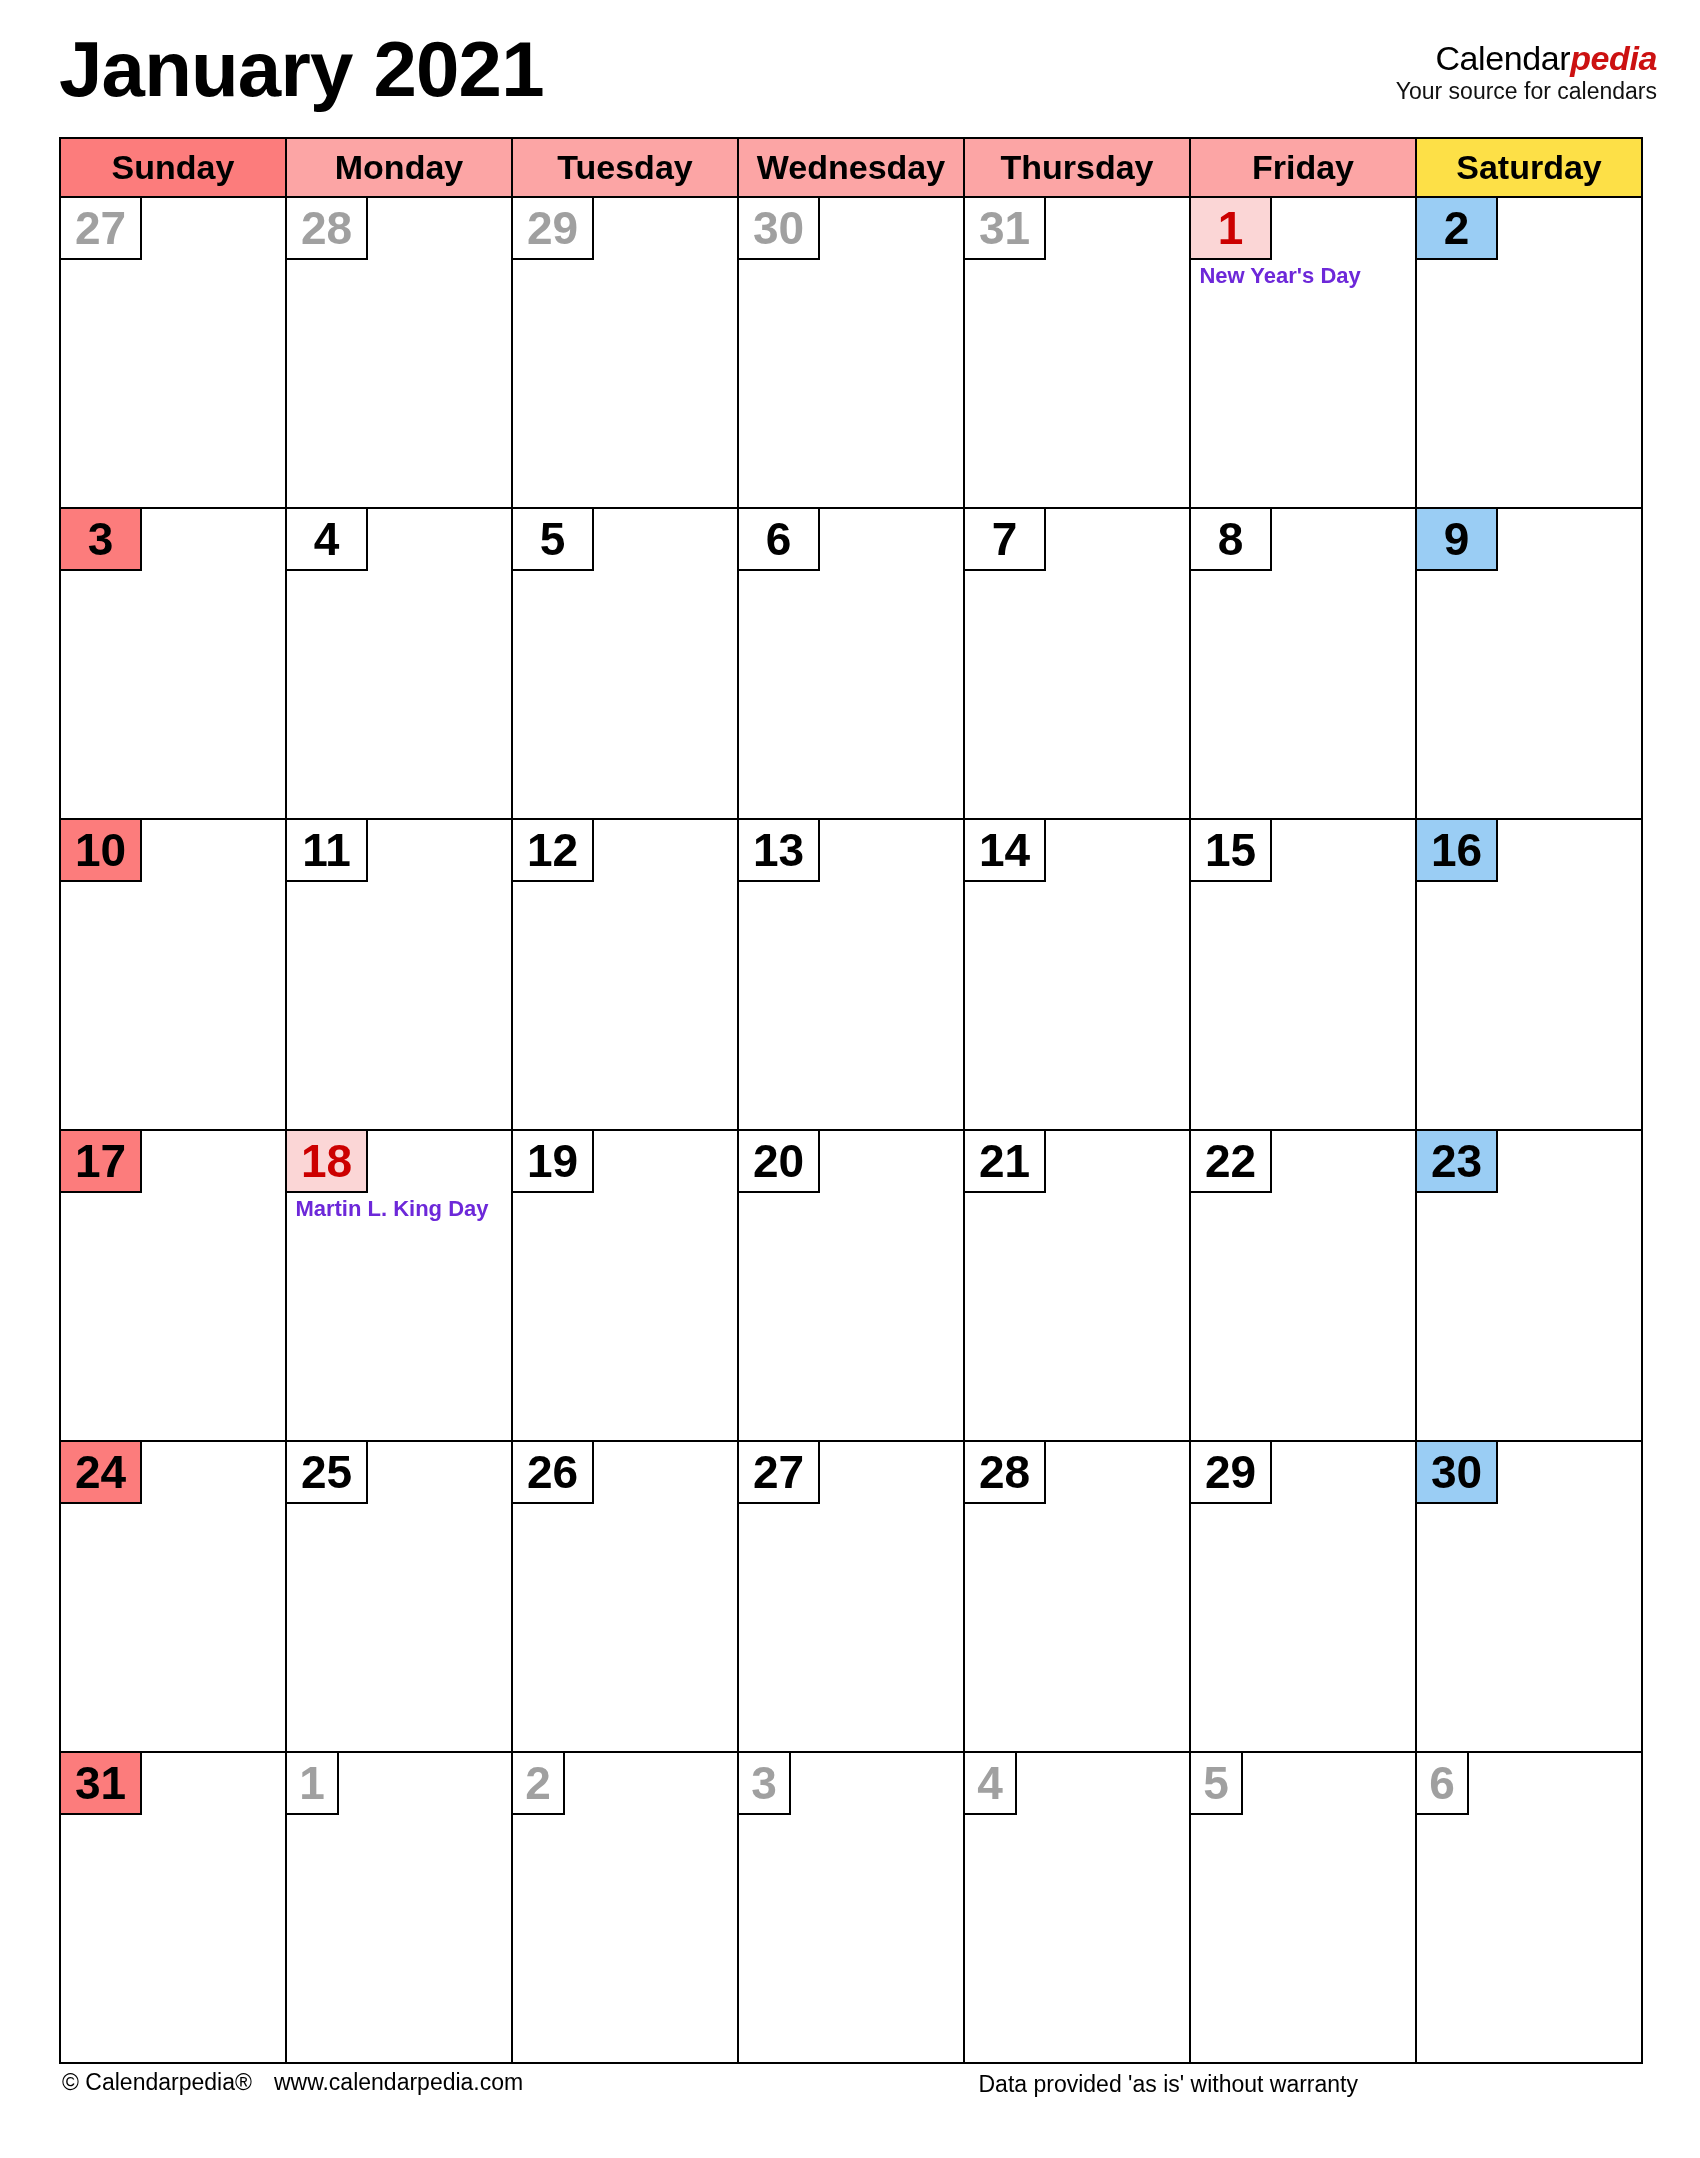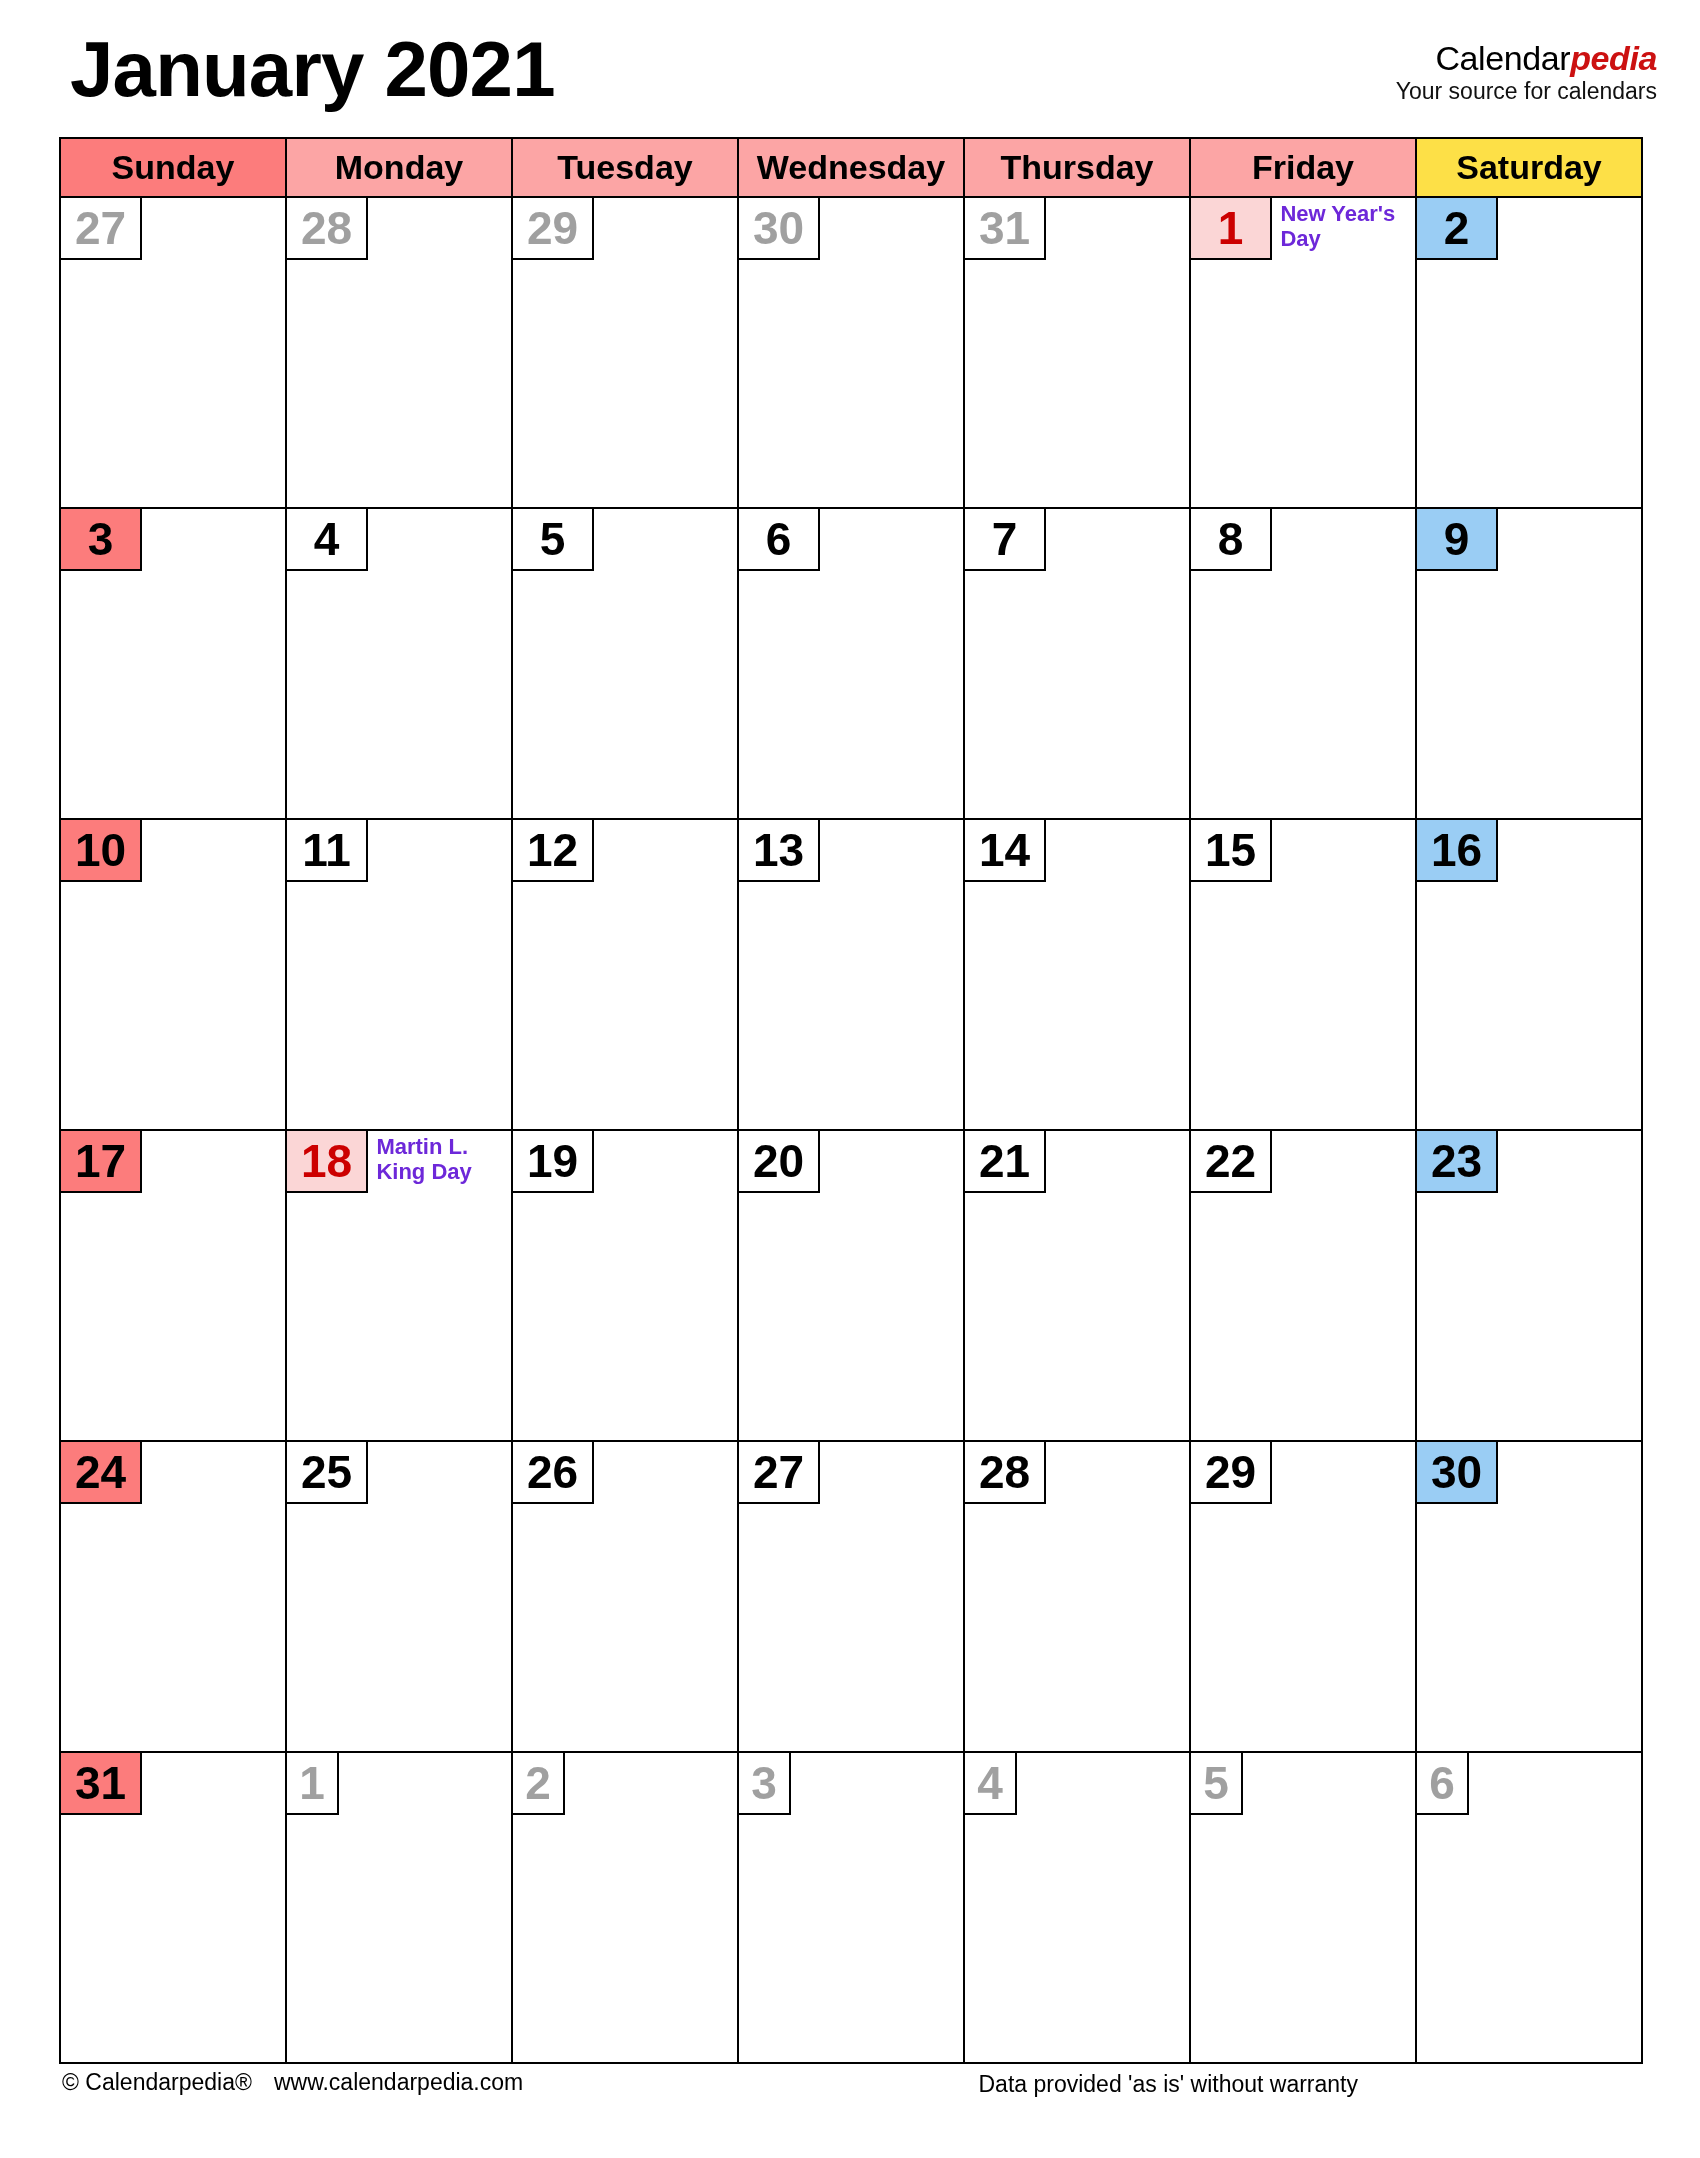--- a/index.html
+++ b/index.html
@@ -29,21 +29,21 @@
 
   
   .topbar {
     position: absolute;
     left: 0; top: 0;
     width: 1701px;
     height: 135px;
   }
   .month-title {
     position: absolute;
-    left: 70px;
+    left: 59px;
     top: 23.6px;
     font-size: 78px;
     line-height: 91px;
     font-weight: bold;
     font-family: "Liberation Sans Narrow", "Liberation Sans", sans-serif;
     letter-spacing: -0.8px;
     white-space: nowrap;
   }
 
   .brand {
@@ -107,20 +107,21 @@
   .cal tbody td {
     height: 309px;
     background: #ffffff;
     position: relative;
   }
 
   .daywrap {
     display: flex;
     align-items: flex-start;
     height: 100%;
+    flex-direction: column;
   }
 
   .daynum {
     box-sizing: border-box;
     min-width: 81px;
     height: 62px;
     border-right: 2.5px solid #000000;
     border-bottom: 2.5px solid #000000;
     display: flex;
     align-items: center;

